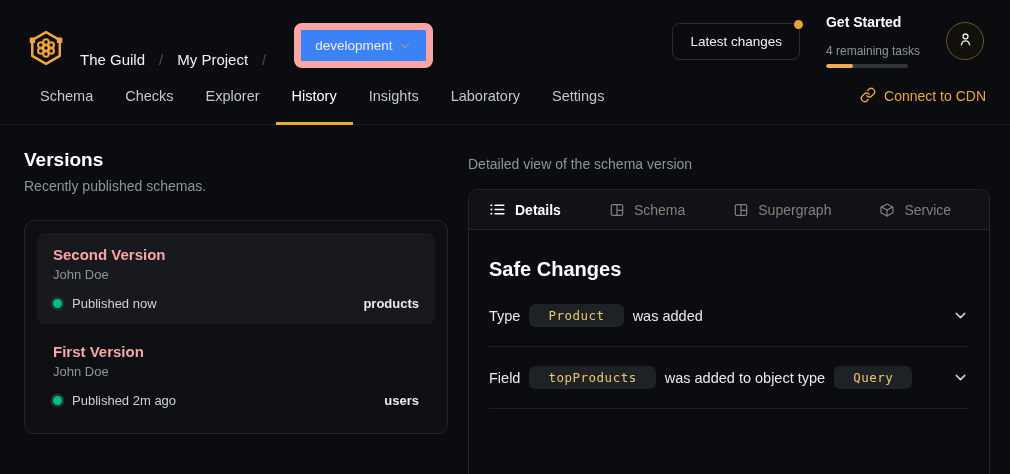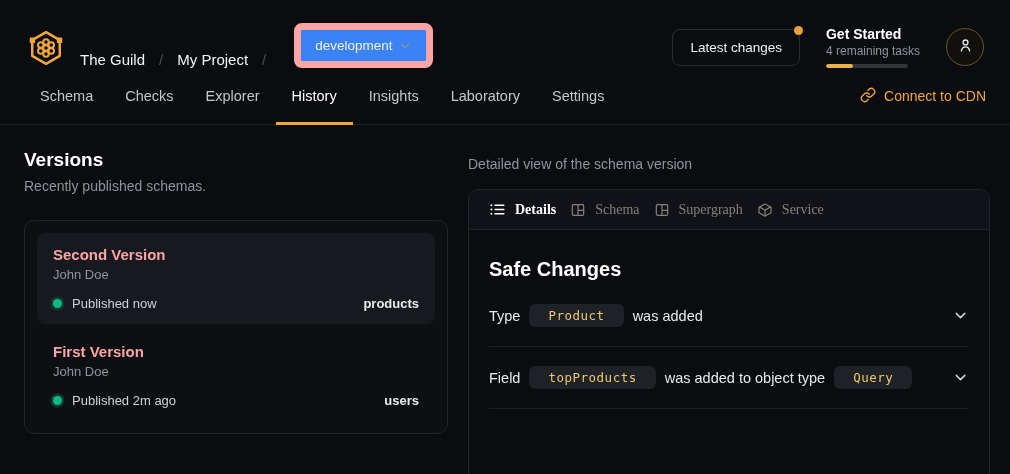--- a/index.html
+++ b/index.html
@@ -24,21 +24,21 @@
   .env-select .chev { color:#8f949a; display:flex; }
   .header-right { margin-left:auto; display:flex; align-items:center; gap:26px; }
   .latest-btn {
     position:relative; border:1px solid #2a2e34; border-radius:8px;
     padding:10px 17px; font-size:13.5px; color:#f0f1f2; background:transparent; cursor:pointer;
     font-family:inherit;
   }
   .notif-dot { position:absolute; top:-4px; right:-4px; width:9px; height:9px; background:#e9a23b; border-radius:50%; }
   .get-started { cursor:pointer; }
   .gs-title { font-size:14px; font-weight:600; color:#fff; }
-  .gs-sub { font-size:12px; color:#8f949a; margin-top:2px; }
+  .gs-sub { font-size:12px; color:#8f949a; margin-top:14px; }
   .gs-bar { width:82px; height:4px; background:#32353a; border-radius:2px; margin-top:6px; overflow:hidden; }
   .gs-fill { height:100%; background:#eab04a; border-radius:2px; }
   .avatar {
     width:38px; height:38px; border-radius:50%; border:1px solid #6b5526;
     background:#12100c; display:flex; align-items:center; justify-content:center; cursor:pointer;
   }
   
   .nav { display:flex; align-items:stretch; height:57px; padding:0 10px 0 24px; border-bottom:1px solid #1b1e24; }
   .nav-tab { display:flex; align-items:center; padding:0 16px; font-size:14.5px; color:#c3c7ca; position:relative; cursor:pointer; }
   .nav-tab.active { color:#ffffff; }
@@ -57,21 +57,21 @@
   .vi-author { font-size:13px; color:#8f949a; margin-top:4px; }
   .vi-status-row { display:flex; align-items:center; gap:10px; margin-top:14px; }
   .status-dot { width:9px; height:9px; background:#10b981; border-radius:50%; box-shadow:0 0 0 2.5px #143a2f; flex:none; }
   .vi-status { font-size:13px; color:#cdd1d5; }
   .vi-service { margin-left:auto; font-size:13px; font-weight:700; color:#e8eaec; }
   
   .right-col { flex:1; min-width:0; }
   .detail-title { font-size:17px; font-weight:600; color:#fff; white-space:nowrap; }
   .detail-sub { font-size:14px; color:#8f949a; margin-top:7px; }
   .detail-box { margin-top:17px; border:1px solid #22252b; border-radius:10px; overflow:hidden; height:300px; }
-  .detail-tabbar { display:flex; align-items:center; gap:14px; padding:11px 20px; background:#101217; border-bottom:1px solid #22252b;font-family:Liberation Serif, serif; }
+  .detail-tabbar { display:flex; align-items:center; gap:48px; padding:11px 20px; background:#101217; border-bottom:1px solid #22252b; }
   .detail-tab { display:flex; align-items:center; gap:9px; font-size:14px; color:#858079; cursor:pointer; }
   .detail-tab.active { color:#fff; font-weight:600; }
   .detail-tab .tab-icon { display:flex; }
   .detail-content { padding:18px 20px 0; }
   .section-title { font-size:20px; font-weight:700; color:#fff; margin:10px 0 4px; }
   .change-row { display:flex; align-items:center; padding:19px 0; border-bottom:1px solid #1d2026; font-size:14.5px; color:#e8eaec; cursor:pointer; }
   .segments { display:flex; align-items:center; flex-wrap:wrap; }
   .code-chip {
     font-family:"DejaVu Sans Mono", monospace; font-size:12.5px; color:#edc96d;
     background:#1e2126; padding:4px 19px; border-radius:6px; margin:0 9px; letter-spacing:.5px;

